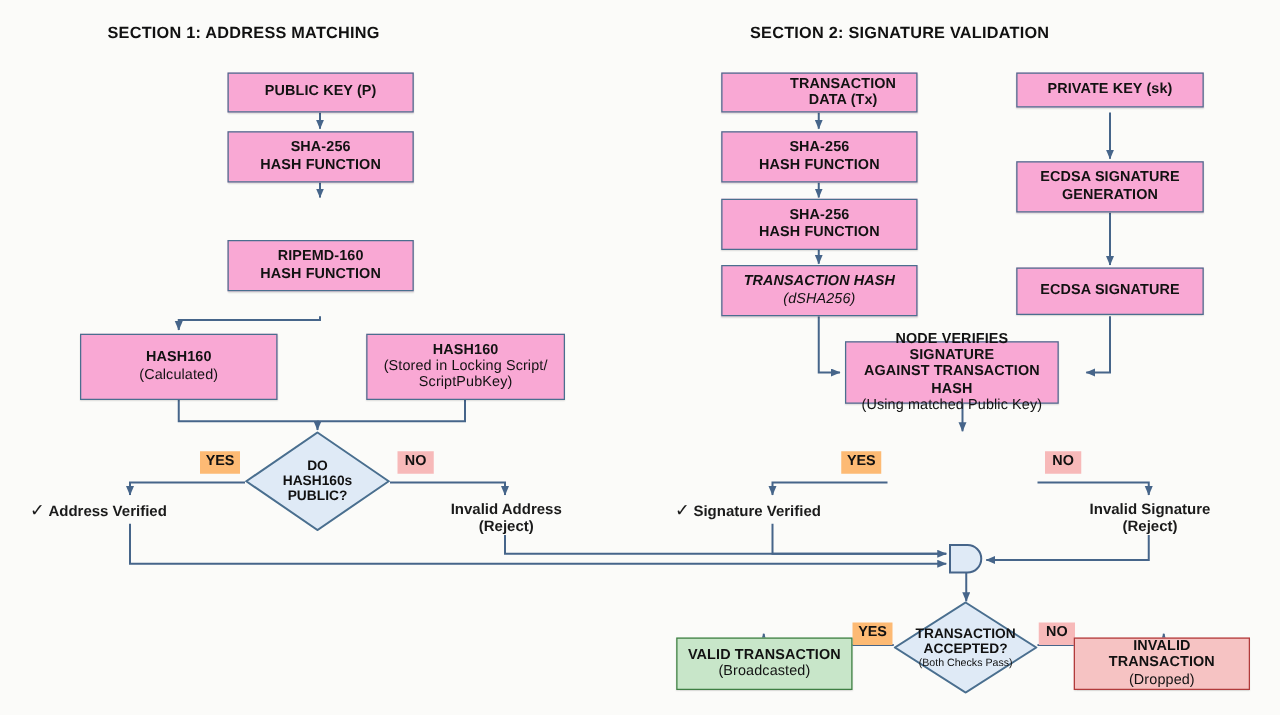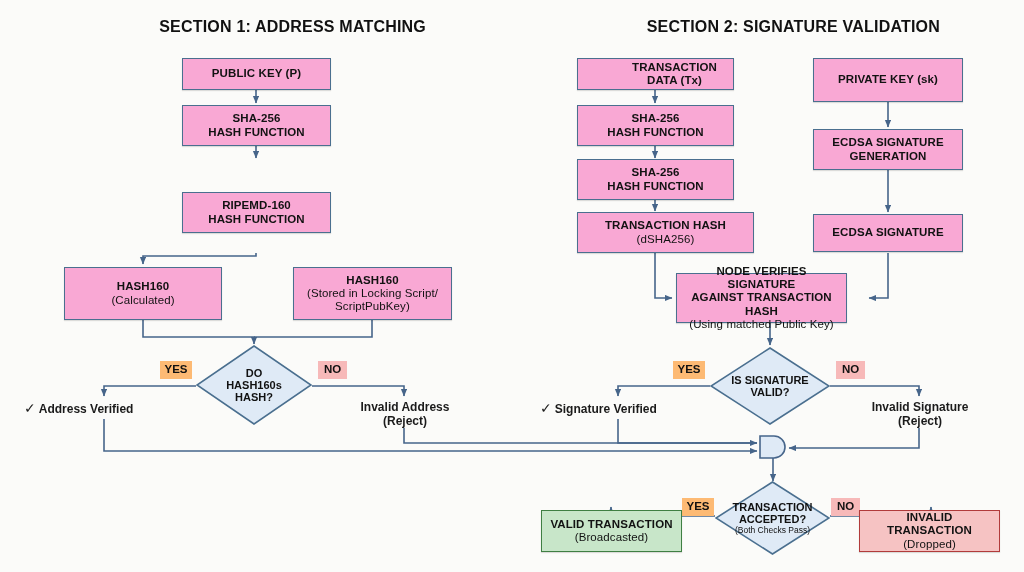--- a/index.html
+++ b/index.html
@@ -49,25 +49,25 @@
   .box.green {
     background: #c8e6c9;
     border-color: #3f7f43;
   }
   .box.red {
     background: #f6c3c3;
     border-color: #b13b3b;
   }
   .section-title {
     position: absolute;
-    font-size: 16px;
+    font-size: 13px;
     font-weight: 700;
     letter-spacing: 0.2px;
     color: #111;
-    text-align: right;
+    text-align: left;
     white-space: nowrap;
   }
   .diamond-wrap {
     position: absolute;
   }
   .diamond-wrap svg { position: absolute; left:0; top:0; }
   .diamond-label {
     position: absolute;
     left: 0; top: 0;
     width: 100%; height: 100%;
@@ -204,21 +204,21 @@
     <span class="sub">ScriptPubKey)</span>
   </div>
 
   <div class="diamond-wrap" style="left:196px; top:345px; width:116px; height:80px;">
     <svg width="116" height="80" viewBox="0 0 116 80">
       <polygon points="58,1 115,40 58,79 1,40" fill="#dfeaf6" stroke="#4a6f8f" stroke-width="1.6"></polygon>
     </svg>
     <div class="diamond-label">
       <span>DO</span>
       <span>HASH160s</span>
-      <span>HASH?</span>
+      <span>PUBLIC?</span>
     </div>
   </div>
 
   <div class="tag yes" style="left:160px; top:361px; width:32px; height:18px;">YES</div>
   <div class="tag no" style="left:318px; top:361px; width:29px; height:18px;">NO</div>
 
   <div class="plain" style="left:24px; top:400px; width:160px; text-align:left;">
     <span class="checkmark">✓</span><span>Address Verified</span>
   </div>
 
@@ -234,53 +234,44 @@
   <div class="node box" style="left:577px; top:105px; width:157px; height:41px;">
     <span>SHA-256</span>
     <span>HASH FUNCTION</span>
   </div>
 
   <div class="node box" style="left:577px; top:159px; width:157px; height:41px;">
     <span>SHA-256</span>
     <span>HASH FUNCTION</span>
   </div>
 
-  <div class="node box" style="left:577px; top:212px; width:177px; height:41px;">
+  <div class="node box" style="left:577px; top:212px; width:157px; height:41px;font-style:italic;">
     <span>TRANSACTION HASH</span>
     <span class="sub">(dSHA256)</span>
   </div>
 
-  <div class="node box" style="left:813px; top:58px; width:150px; height:44px;">
+  <div class="node box" style="left:813px; top:58px; width:150px; height:28px;">
     <span>PRIVATE KEY (sk)</span>
   </div>
 
   <div class="node box" style="left:813px; top:129px; width:150px; height:41px;">
     <span>ECDSA SIGNATURE</span>
     <span>GENERATION</span>
   </div>
 
   <div class="node box" style="left:813px; top:214px; width:150px; height:38px;">
     <span>ECDSA SIGNATURE</span>
   </div>
 
   <div class="node box" style="left:676px; top:273px; width:171px; height:50px;">
     <span>NODE VERIFIES SIGNATURE</span>
     <span>AGAINST TRANSACTION HASH</span>
     <span class="sub">(Using matched Public Key)</span>
   </div>
 
-  <div class="diamond-wrap" style="left:710px; top:347px; width:120px; height:78px;">
-    <svg width="120" height="78" viewBox="0 0 120 78">
-      <polygon points="60,1 119,39 60,77 1,39" fill="#dfeaf6" stroke="#4a6f8f" stroke-width="1.6"></polygon>
-    </svg>
-    <div class="diamond-label">
-      <span>IS SIGNATURE</span>
-      <span>VALID?</span>
-    </div>
-  </div>
 
   <div class="tag yes" style="left:673px; top:361px; width:32px; height:18px;">YES</div>
   <div class="tag no" style="left:836px; top:361px; width:29px; height:18px;">NO</div>
 
   <div class="plain" style="left:540px; top:400px; width:170px; text-align:left;">
     <span class="checkmark">✓</span><span>Signature Verified</span>
   </div>
 
   <div class="plain" style="left:845px; top:400px; width:150px;">
     <span>Invalid Signature</span>

